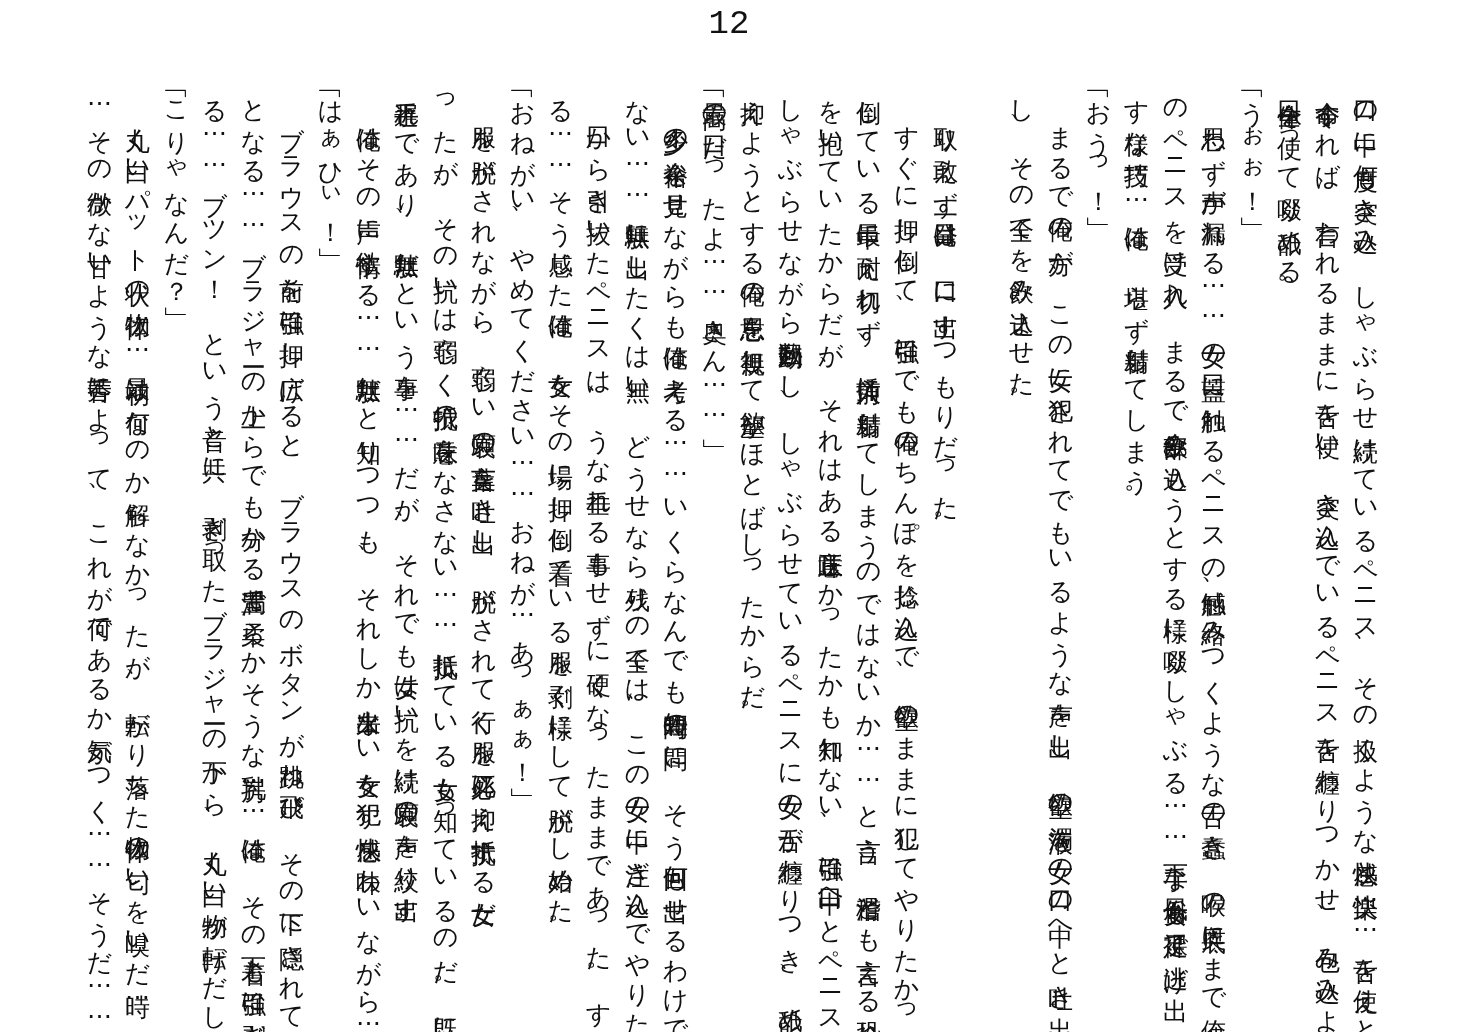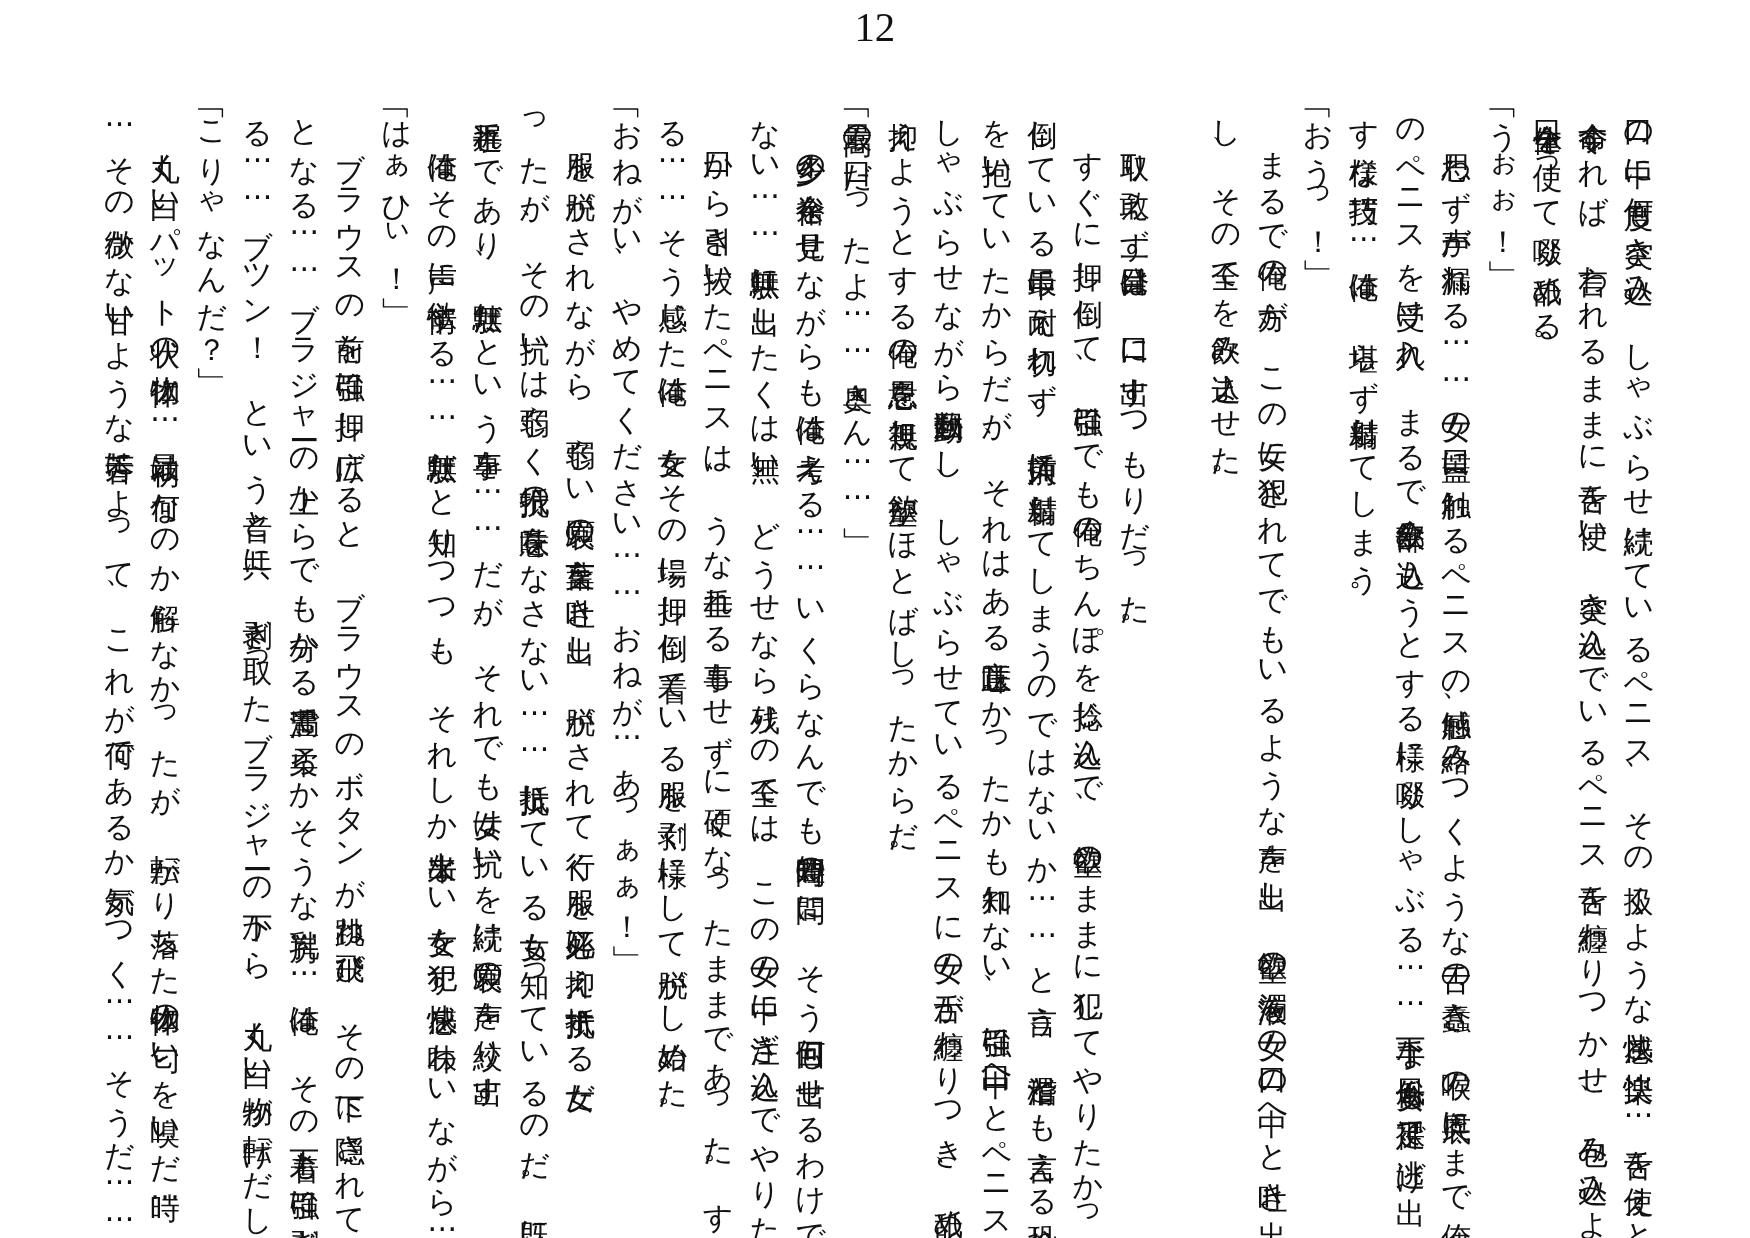--- a/index.html
+++ b/index.html
@@ -16,21 +16,21 @@
       color: #111111;
     }
     .page-number {
       position: absolute;
       top: 4px;
       left: 0;
       width: 1458px;
       text-align: center;
       font-size: 34px;
       line-height: 40px;
-      font-family: Liberation Serif, serif;
+      font-family: Liberation Mono, monospace;
       color: #111111;
     }
     .col {
       position: absolute;
       top: 82px;
       width: 38px;
       height: 940px;
       writing-mode: vertical-rl;
       text-orientation: upright;
       font-size: 25px;

